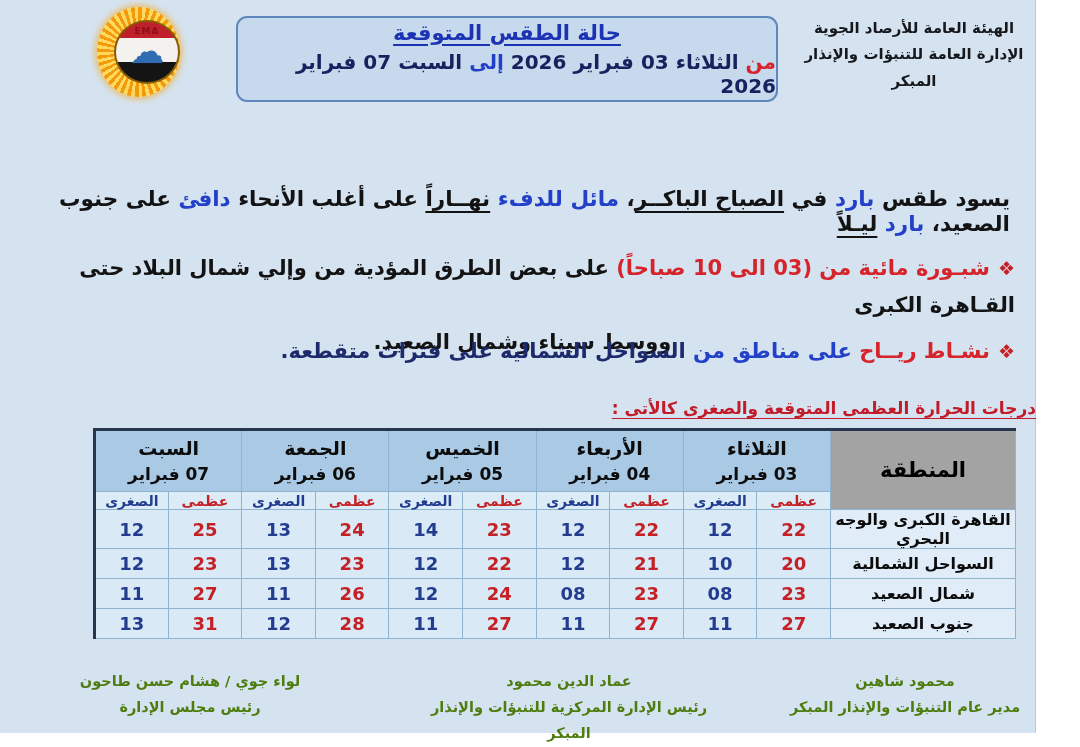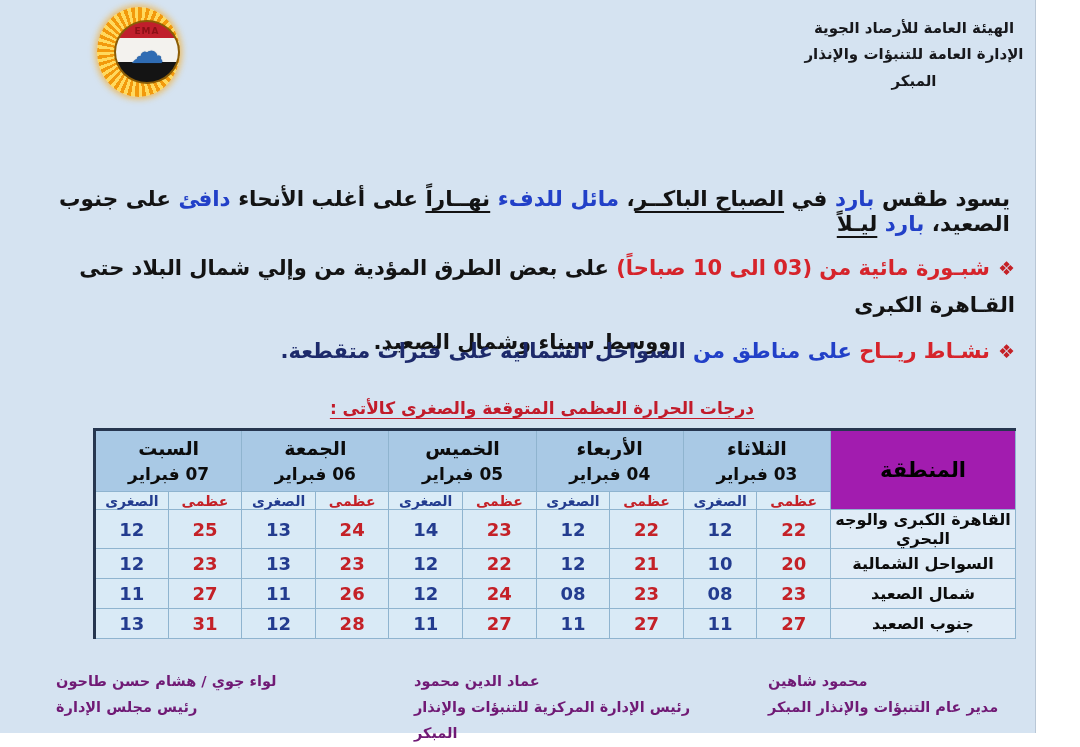--- a/index.html
+++ b/index.html
@@ -40,43 +40,43 @@
 
   
   .par { position:absolute; direction:rtl; text-align:right; font-weight:bold; color:#131313;margin-top:28px; }
   .summary { left:48px; top:158px; width:962px; font-size:21.5px; }
   .bullet { left:30px; top:222px; width:985px; font-size:21px; line-height:1.75; }
   .bullet2 { top:305px; }
   .marker { color:#c42127; font-size:19px; margin-left:8px; }
   .b1-line2 { text-align:center; }
 
   .tbl-heading { position:absolute; left:48px; top:398px; width:988px; direction:rtl;
-                 text-align:center; font-size:17px; font-weight:bold; color:#c21b2a;
+                 text-align:right; font-size:17px; font-weight:bold; color:#c21b2a;
                  text-decoration:underline; text-underline-offset:4px; }
 
   
   .tbl-wrap { position:absolute; left:93px; top:428px; width:923px; direction:rtl; }
   table { width:100%; border-collapse:collapse; table-layout:fixed;
           border-top:3px solid #26364f; border-left:3px solid #26364f; }
   th, td { border:1px solid #8fb4cf; text-align:center; vertical-align:middle;
            font-weight:bold; padding:0; }
   .day-row th { background:#a9c9e5; height:62px; color:#0c0c0c; font-size:19px; line-height:1.45; }
   .day-row .date { font-size:17px; }
-  th.region-h { background:#a21caf; font-size:21px; color:#000; width:185px;margin-left:41px; }
+  th.region-h { background:#a3a3a3; font-size:21px; color:#000; width:185px;margin-left:41px; }
   .sub-row td { background:#dbecf7; height:18px; font-size:14px; }
   .sub-max { color:#c42127; }
   .sub-min { color:#233c8f; }
   .data-row td { background:#d9eaf6; height:30px; font-size:18px; }
   .data-row td.region { background:#e0ecf7; color:#0c0c0c; font-size:16px; }
   .tmax { color:#c42127; }
   .tmin { color:#233c8f; }
 
   
-  .sig { position:absolute; top:668px; text-align:left; direction:rtl;
-         font-size:14.5px; font-weight:bold; color:#701a75; line-height:1.8; }
+  .sig { position:absolute; top:668px; text-align:center; direction:rtl;
+         font-size:14.5px; font-weight:bold; color:#4d7c0f; line-height:1.8; }
   .sig-right  { left:768px; width:274px; }
   .sig-middle { left:414px; width:310px; }
   .sig-left   { left:56px;  width:268px; }
 </style>
 </head>
 <body>
 
 <div class="doc">
 
   <div class="logo">
@@ -86,20 +86,24 @@
         <div class="cloud">☁</div>
       </div>
     </div>
   </div>
 
   <div class="org">
     <div>الهيئة العامة للأرصاد الجوية</div>
     <div>الإدارة العامة للتنبؤات والإنذار المبكر</div>
   </div>
 
+  <div class="title-box">
+    <div class="t1">حالة الطقس المتوقعة</div>
+    <div class="t2"><span class="red">من</span><span> الثلاثاء 03 فبراير 2026 </span><span class="blue">إلى</span><span> السبت 07 فبراير 2026</span></div>
+  </div>
 
   <div class="par summary"><span>يسود طقس </span><span class="blue">بارد</span><span> في </span><span class="u">الصباح الباكــر</span><span>، </span><span class="blue">مائل للدفء</span><span> </span><span class="u">نهــاراً</span><span> على أغلب الأنحاء  </span><span class="blue">دافئ</span><span> على جنوب الصعيد، </span><span class="blue">بارد</span><span> </span><span class="u">ليـلاً</span></div>
 
   <div class="par bullet">
     <div><span class="marker">❖</span><span class="red">شبـورة مائية من (03 الى 10 صباحاً)</span><span> على بعض الطرق المؤدية من وإلي شمال البلاد حتى القـاهرة الكبرى</span></div>
     <div class="b1-line2">ووسط سيناء وشمال الصعيد.</div>
   </div>
 
   <div class="par bullet bullet2"><span class="marker">❖</span><span class="red">نشـاط ريــاح</span><span class="blue"> على مناطق من </span><span class="navy"> السواحل الشمالية على فترات متقطعة.</span></div>
 

